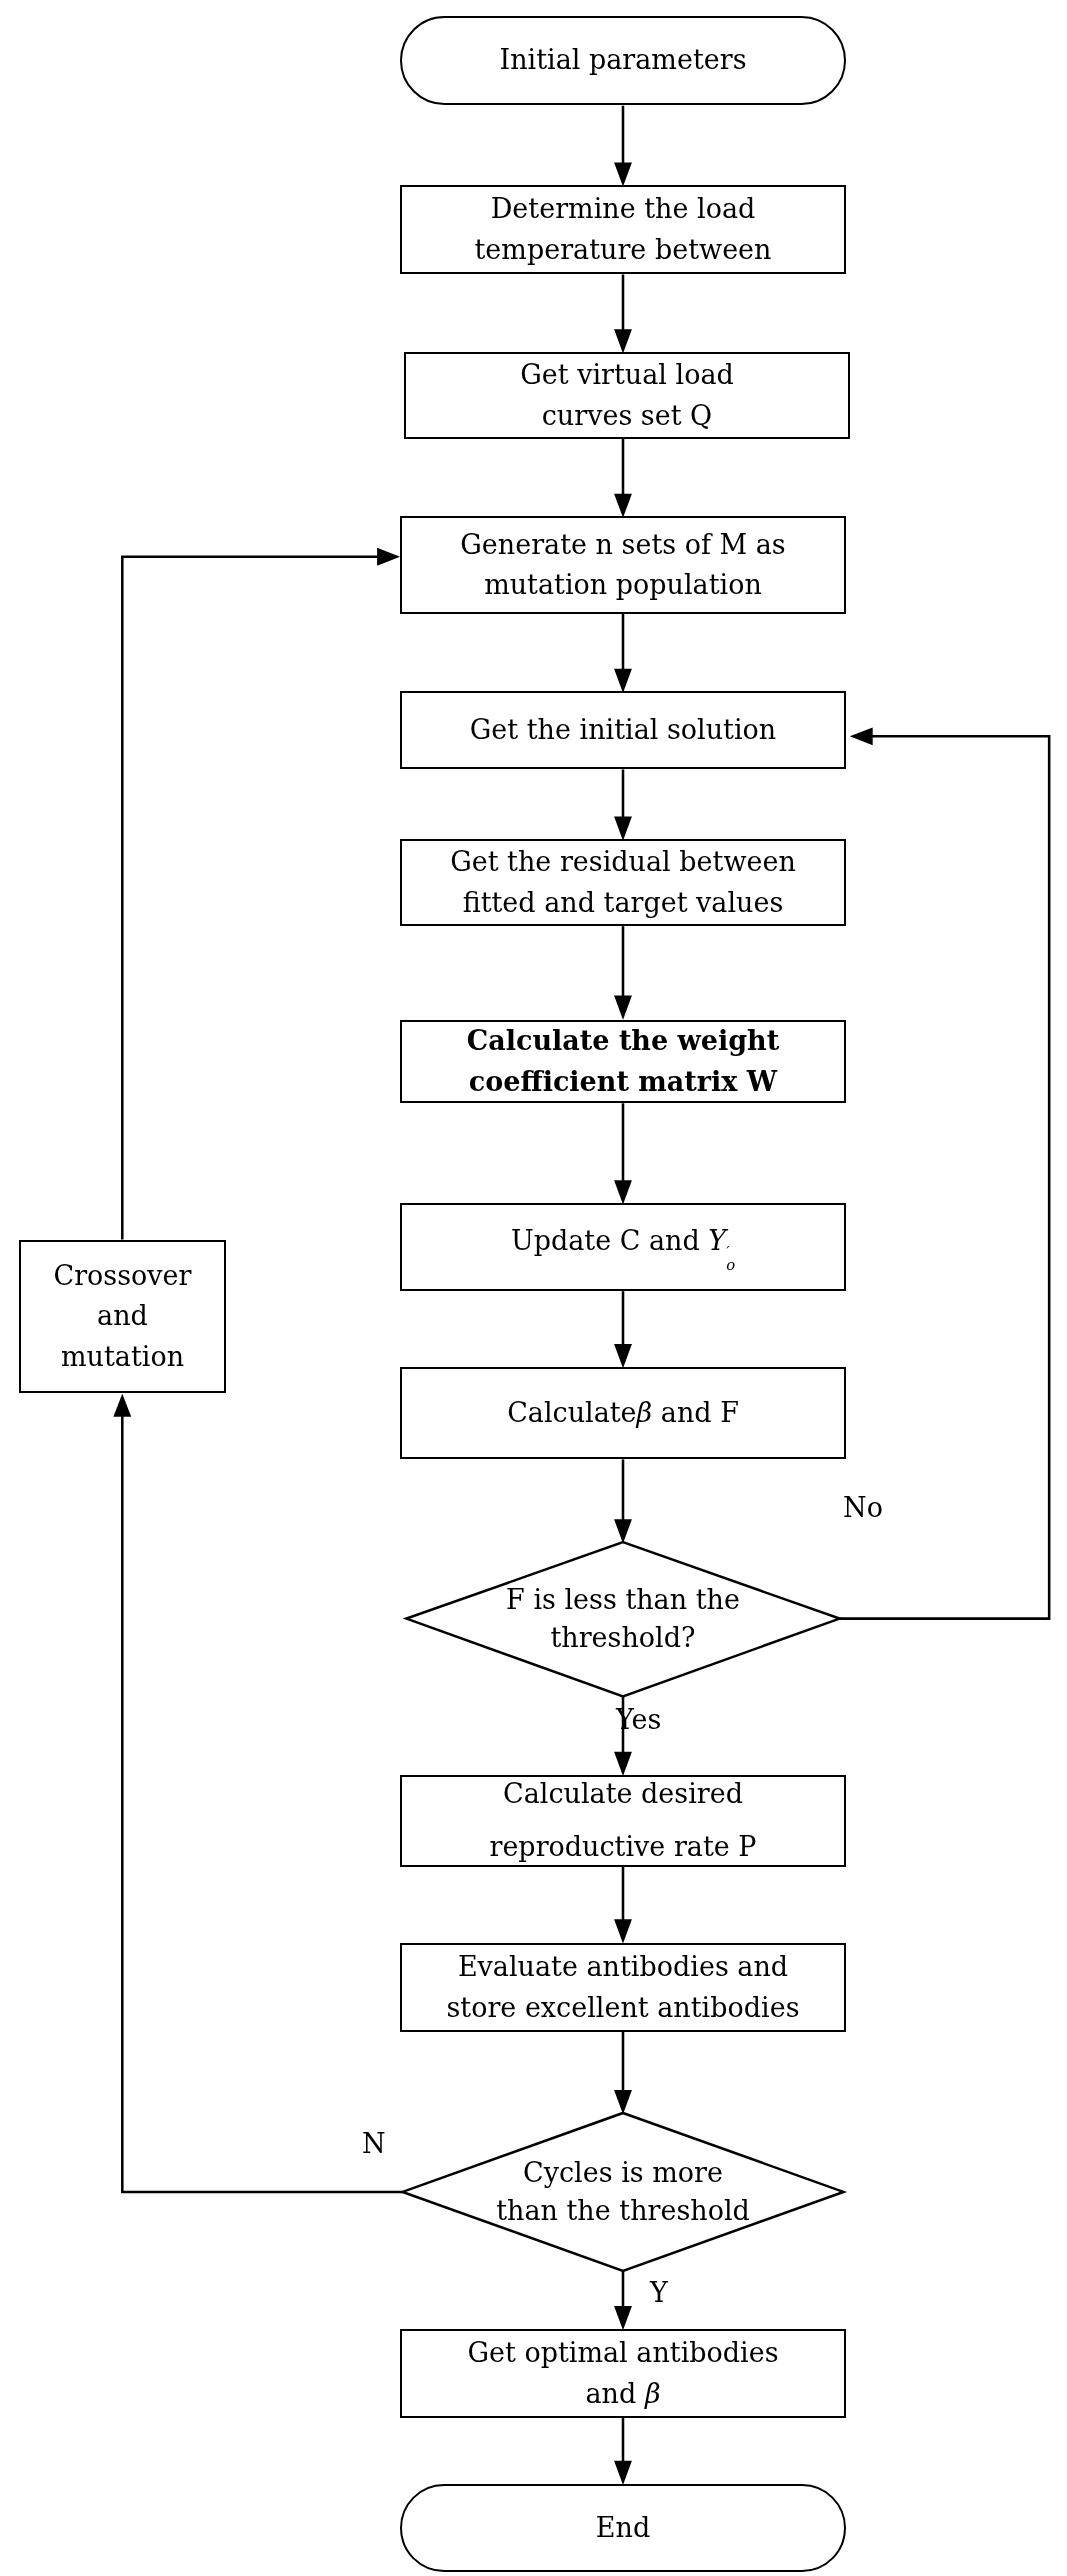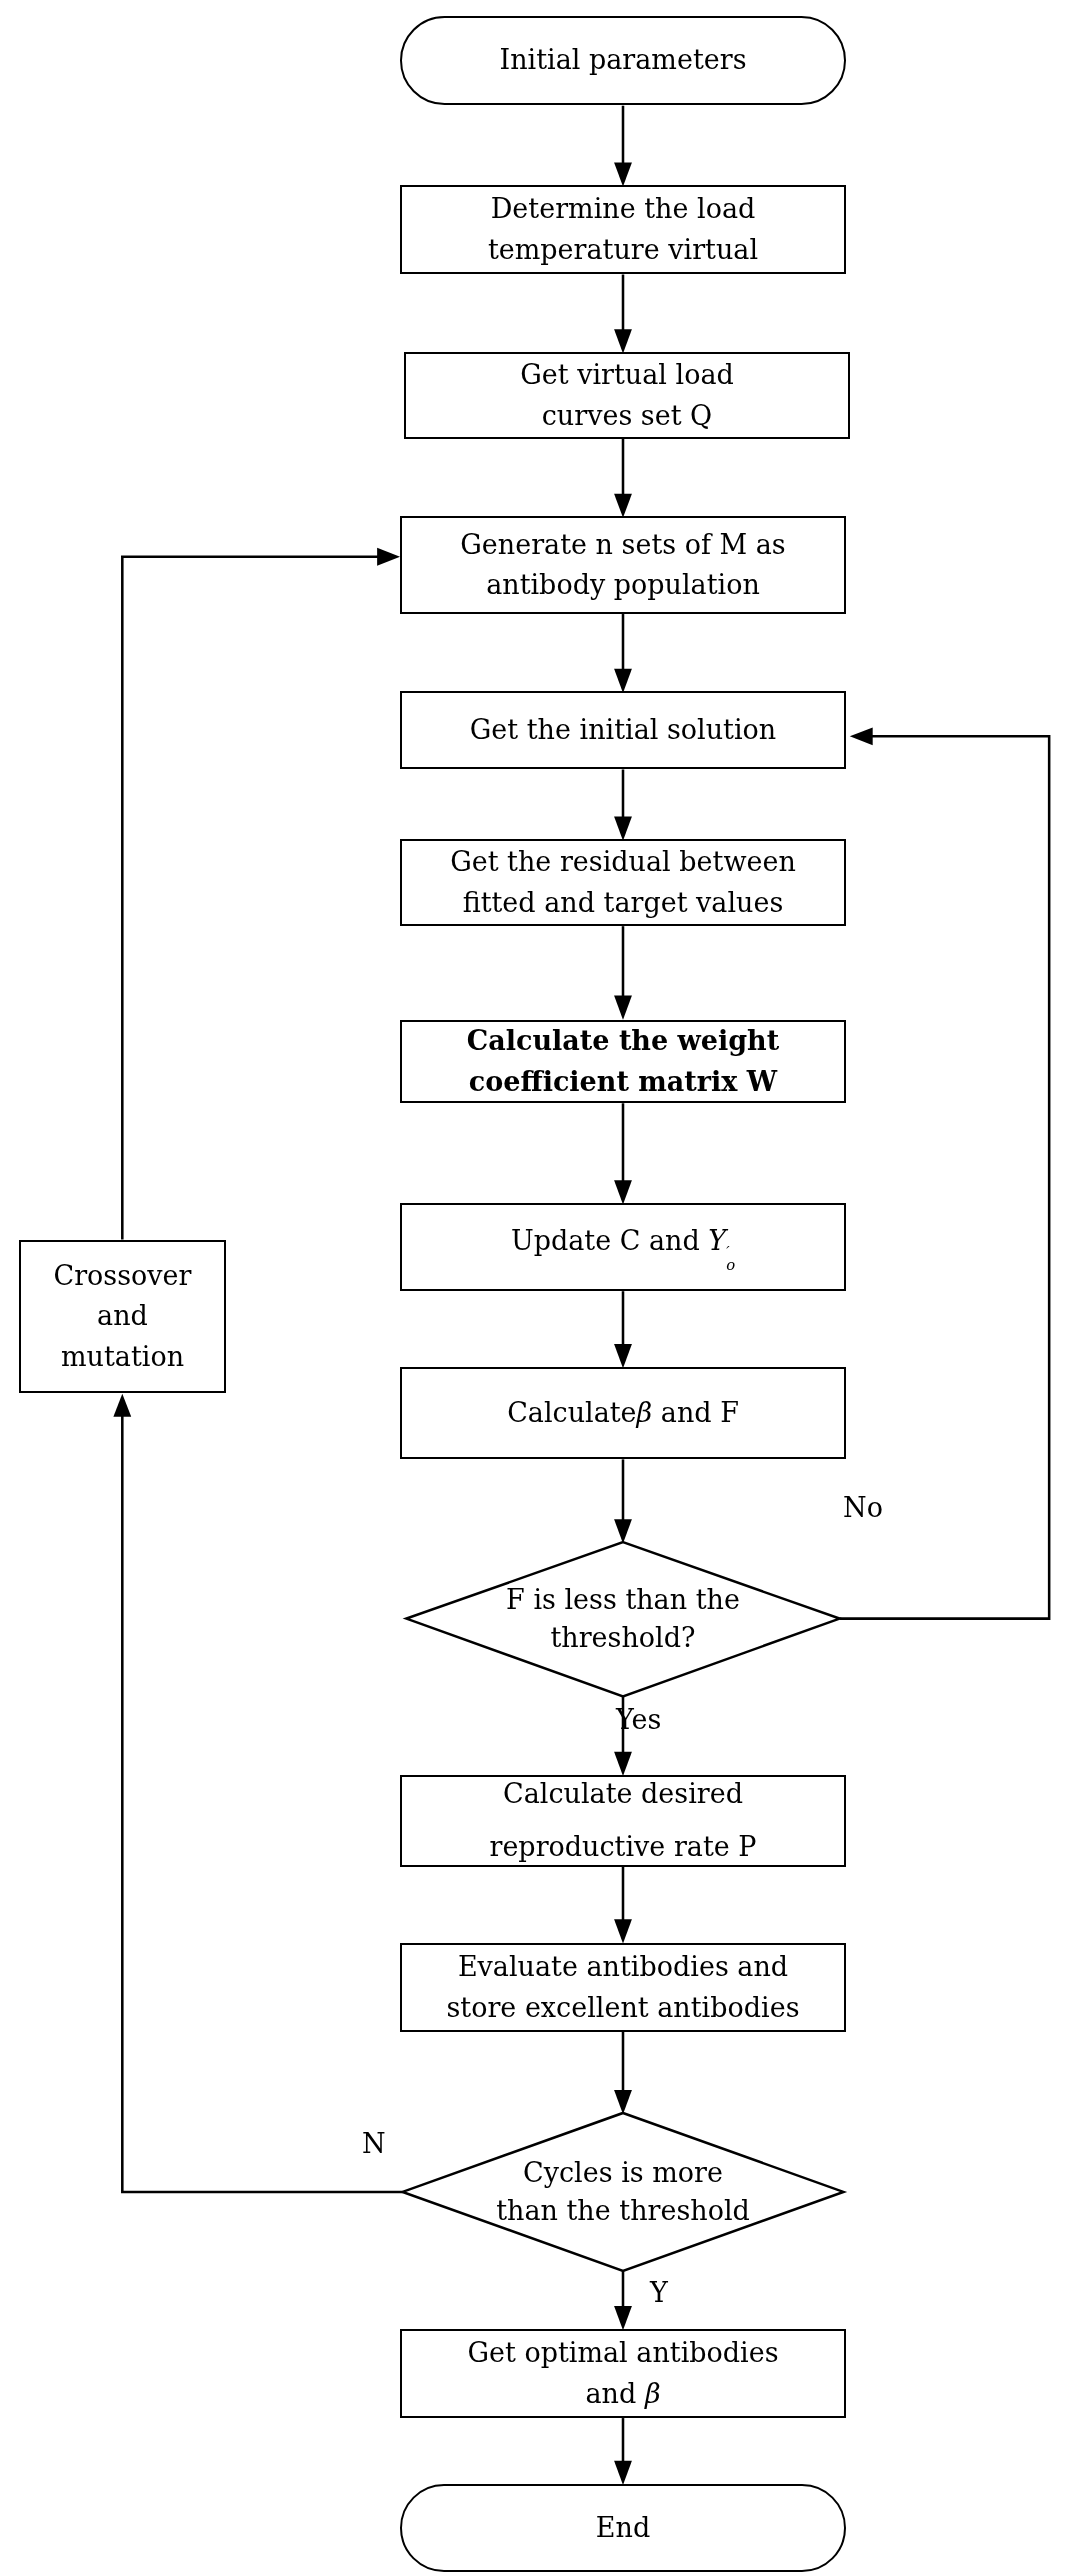--- a/index.html
+++ b/index.html
@@ -121,27 +121,27 @@
       <polygon points="964,3862 992,3862 978,3900"></polygon>
       <polygon points="1370,1141 1370,1169 1334,1155"></polygon>
       <polygon points="178,2223 206,2223 192,2187"></polygon>
       <polygon points="592,859 592,887 628,873"></polygon>
     </g>
   </svg>
 
   <div class="node stadium" style="left:400px; top:16px; width:446px; height:89px;">Initial parameters</div>
 
   <div class="node rect" style="left:400px; top:185px; width:446px; height:89px;">Determine the load
-temperature virtual</div>
+temperature between</div>
 
   <div class="node rect" style="left:404px; top:352px; width:446px; height:87px;">Get virtual load
 curves set Q</div>
 
   <div class="node rect" style="left:400px; top:516px; width:446px; height:98px;">Generate n sets of M as
-antibody population</div>
+mutation population</div>
 
   <div class="node rect" style="left:400px; top:691px; width:446px; height:78px;text-align:center;">Get the initial solution</div>
 
   <div class="node rect" style="left:400px; top:839px; width:446px; height:87px;">Get the residual between
 fitted and target values</div>
 
   <div class="node rect" style="left:400px; top:1020px; width:446px; height:83px;font-weight:bold;">Calculate the weight
 coefficient matrix W</div>
 
   <div class="node rect" style="left:400px; top:1203px; width:446px; height:88px;">

